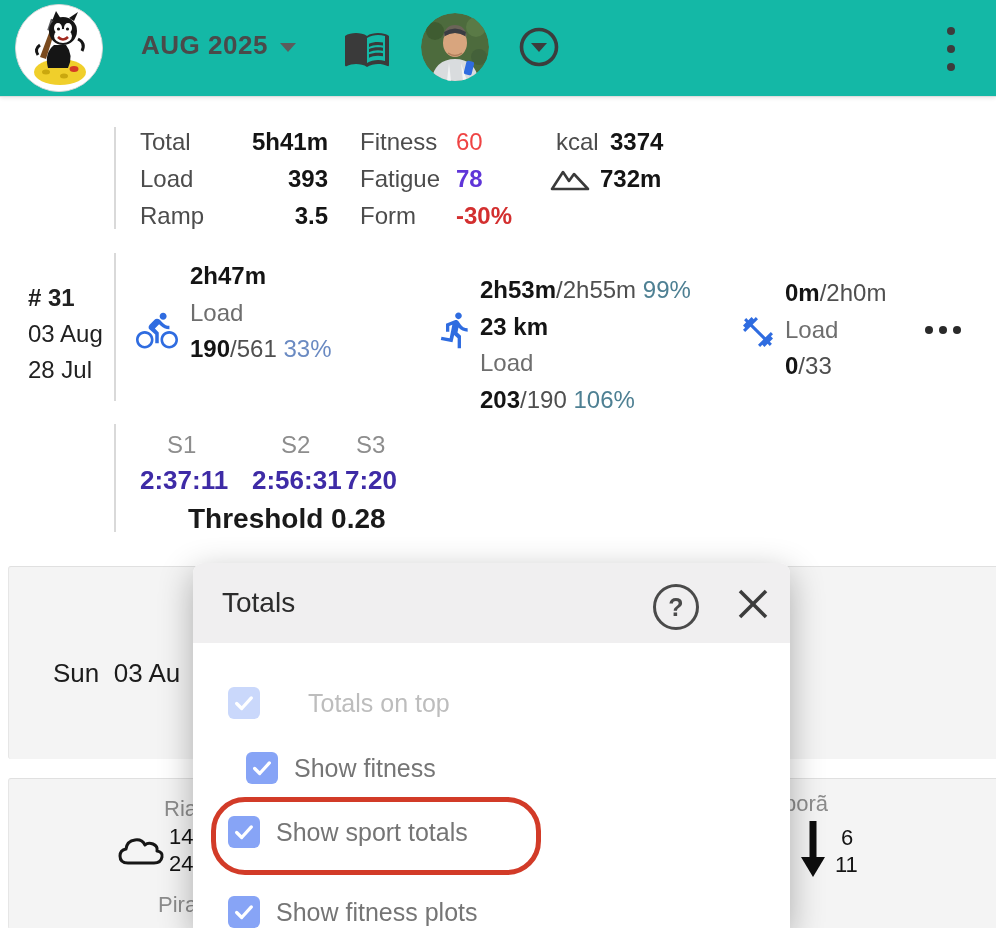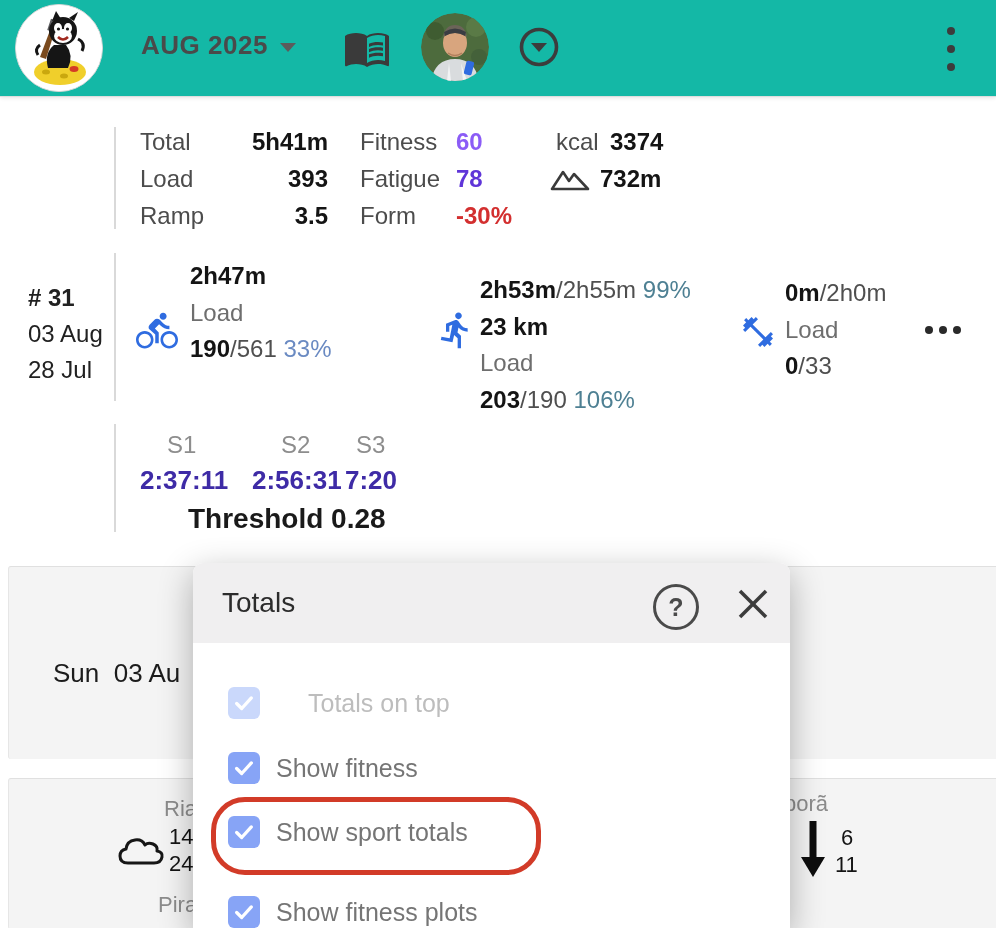--- a/index.html
+++ b/index.html
@@ -24,21 +24,21 @@
 
   
   .vline{position:absolute;width:2px;background:#d9d9d9;left:114px;}
   .sum{position:absolute;left:140px;top:128px;font-size:24px;}
   .sum .row{display:flex;align-items:flex-start;height:37px;}
   .lab{color:#4c4c4c;}
   .val{font-weight:bold;color:#141414;}
   .c1l{width:88px;} .c1v{width:100px;text-align:right;}
   .c2l{width:96px;margin-left:32px;} .c2v{width:86px;}
   .c3l{width:54px;margin-left:14px;} 
-  .blue{color:#8b5cf6;font-weight:bold;}
+  .blue{color:#ef4444;font-weight:normal;}
   .purple{color:#5f35d8;font-weight:bold;}
   .red{color:#d32f2f;font-weight:bold;}
   .mtn{width:40px;height:26px;margin-left:8px;}
 
   
   .wk-left{position:absolute;left:28px;top:280px;font-size:24px;line-height:36px;}
   .wk-num{font-weight:bold;}
   .sport{position:absolute;font-size:24px;line-height:36.5px;}
   .sport .dim{color:#4f4f4f;}
   .sport .gray{color:#6e6e6e;}
@@ -283,21 +283,21 @@
 
     <div class="opt" style="top:124px;">
       <span class="cbx dis">
         <svg width="22" height="22" viewBox="0 0 24 24">
             <path d="M4 12.5 L9.5 18 L20 6.5" fill="none" stroke="#fff" stroke-width="3.6" stroke-linecap="round" stroke-linejoin="round"></path>
           </svg>
       </span>
       <span class="olabel dis">Totals on top</span>
     </div>
 
-    <div class="opt" style="top:189px;">
+    <div class="opt" style="top:189px;margin-left:18px;">
       <span class="cbx">
         <svg width="22" height="22" viewBox="0 0 24 24">
             <path d="M4 12.5 L9.5 18 L20 6.5" fill="none" stroke="#fff" stroke-width="3.6" stroke-linecap="round" stroke-linejoin="round"></path>
           </svg>
       </span>
       <span class="olabel">Show fitness</span>
     </div>
 
     <div class="opt" style="top:253px;">
       <span class="cbx">

